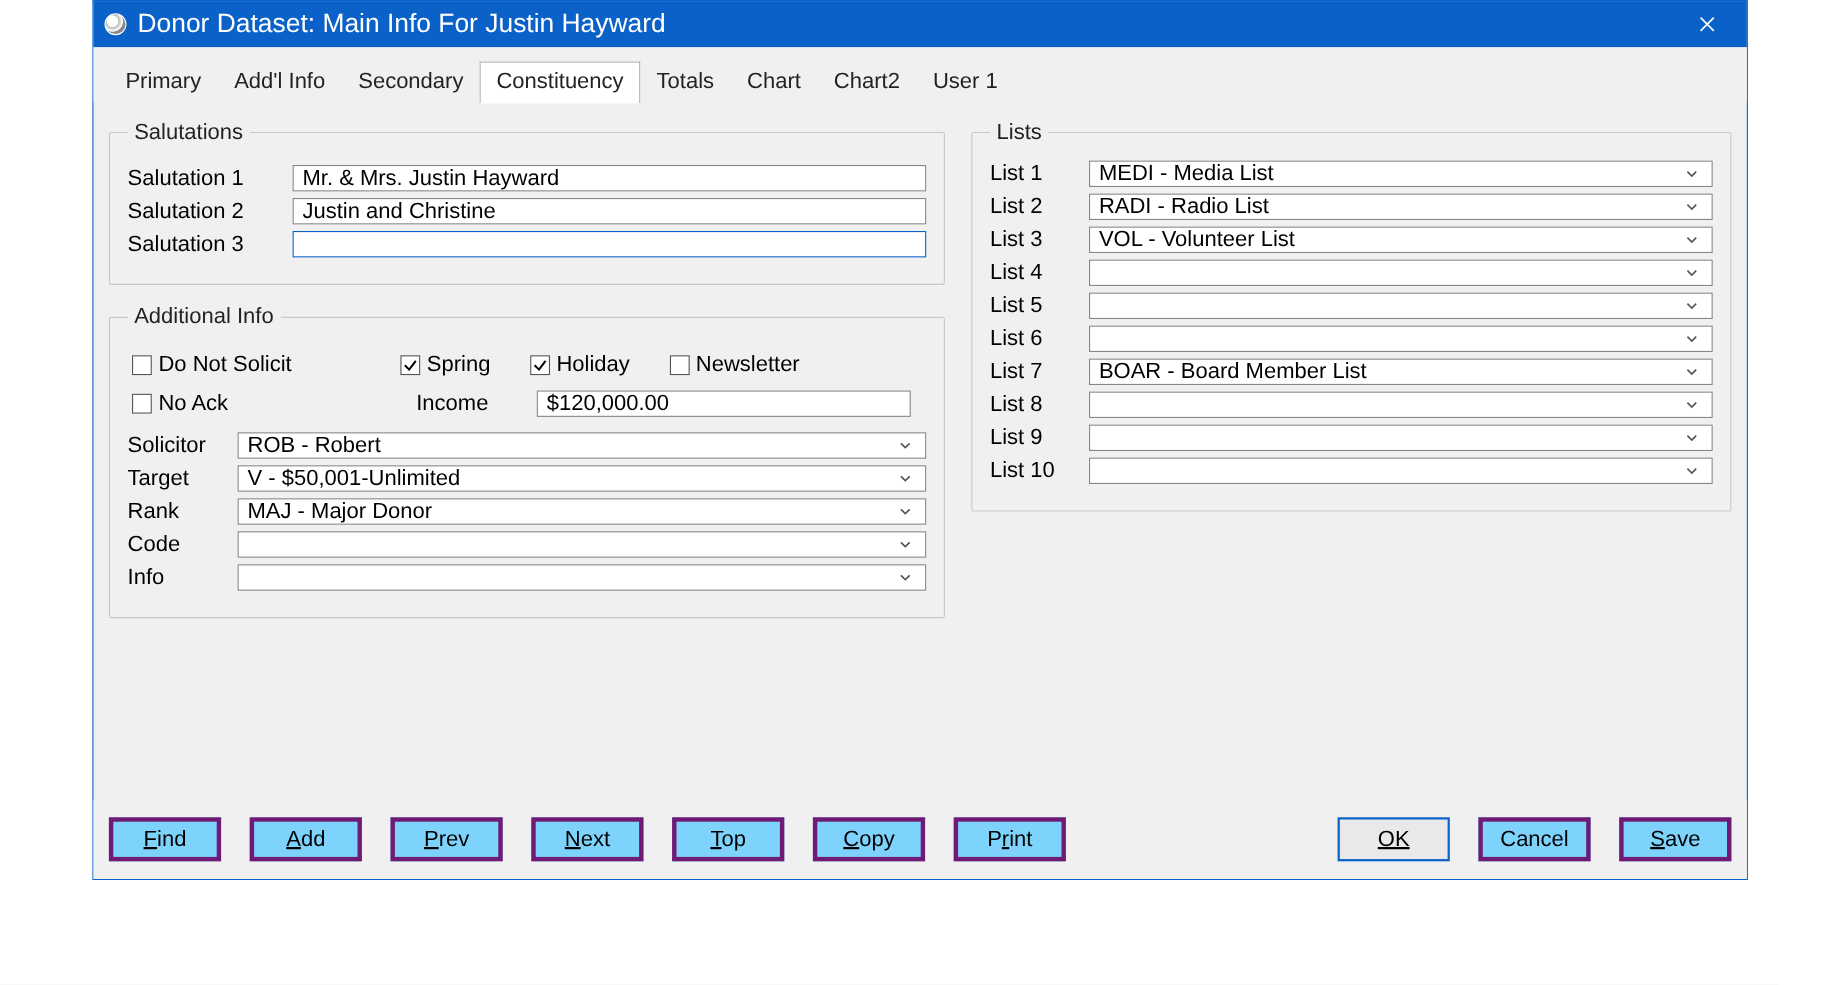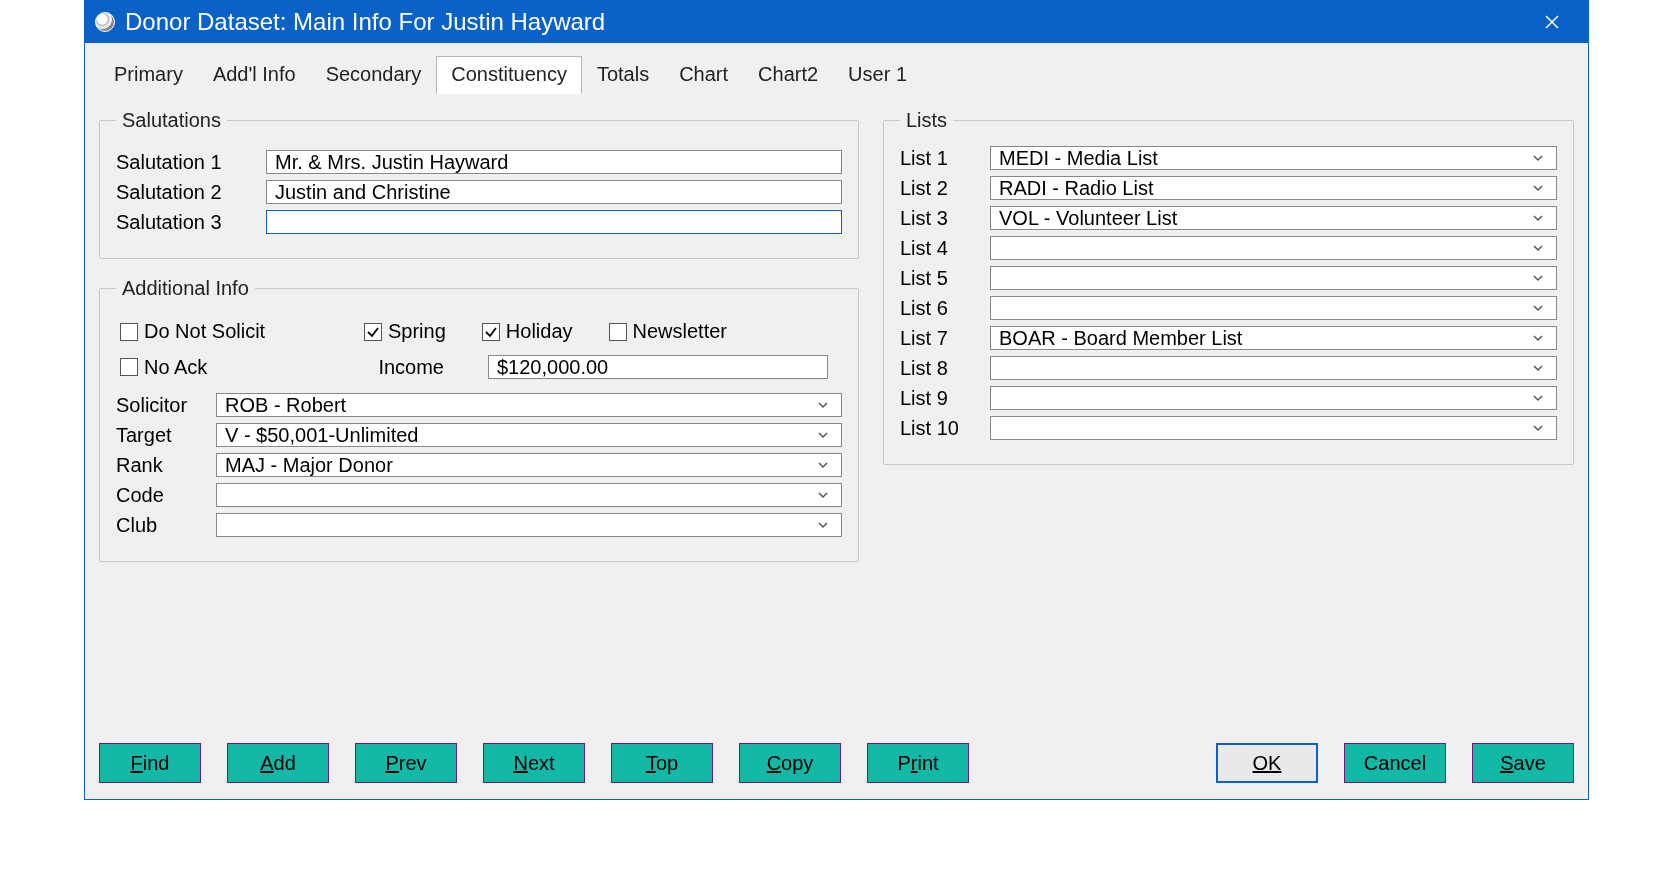--- a/index.html
+++ b/index.html
@@ -179,22 +179,22 @@
     display: flex;
     gap: 26px;
     padding: 16px 14px;
     background: #f0f0f0;
     align-items: center;
   }
   .button-bar .spacer { flex: 1; }
   .btn {
     width: 102px;
     height: 40px;
-    background: #14b8a6;
-    border: 1px solid #701a75;
+    background: #7dd3fc;
+    border: 4px solid #701a75;
     font-size: 20px;
     font-family: inherit;
     cursor: pointer;
     display: flex;
     align-items: center;
     justify-content: center;
   }
   .btn.default {
     border: 2px solid #0a62c9;
     background: #e9e9e9;
@@ -326,21 +326,21 @@
             <div class="combo">
               <span></span>
               <span class="caret">
                   <svg width="12" height="12" viewBox="0 0 12 12">
                     <path d="M2 4 L6 8 L10 4" stroke="#555" stroke-width="1.5" fill="none"></path>
                   </svg>
                 </span>
             </div>
           </div>
           <div class="row">
-            <label class="lbl">Club</label>
+            <label class="lbl">Info</label>
             <div class="combo">
               <span></span>
               <span class="caret">
                   <svg width="12" height="12" viewBox="0 0 12 12">
                     <path d="M2 4 L6 8 L10 4" stroke="#555" stroke-width="1.5" fill="none"></path>
                   </svg>
                 </span>
             </div>
           </div>
         </div>

